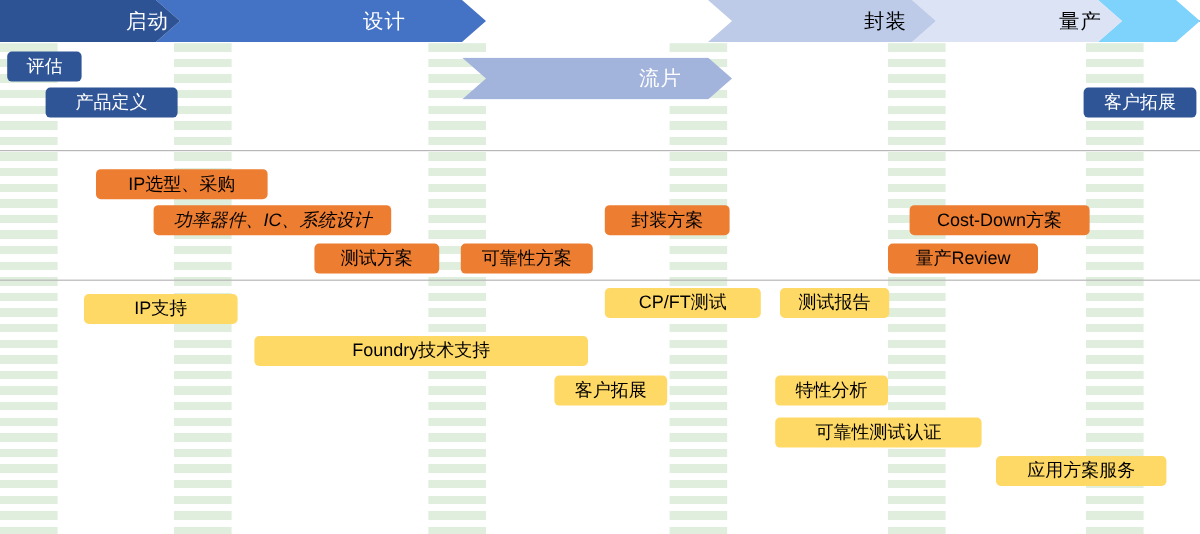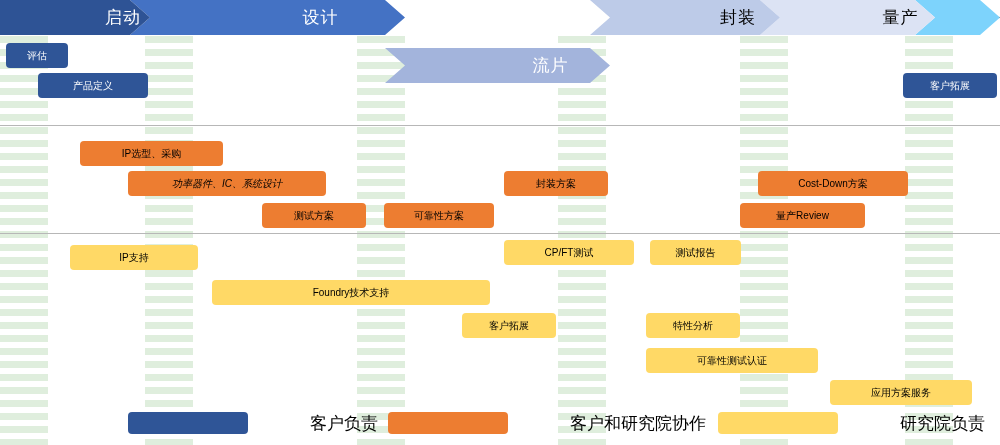--- a/index.html
+++ b/index.html
@@ -57,21 +57,21 @@
   }
 
   
   .bar {
     position: absolute;
     height: 25px;
     border-radius: 4px;
     display: flex;
     align-items: center;
     justify-content: center;
-    font-size: 10px;
+    font-size: 15px;
     white-space: nowrap;
     padding: 0 6px;
   }
   .bar.blue   { background: #2f5597; color: #ffffff; }
   .bar.orange { background: #ed7d31; color: #000000; }
   .bar.yellow { background: #ffd966; color: #000000; }
 
   
   .legend {
     position: absolute;
@@ -155,28 +155,14 @@
       <div class="bar yellow" style="left: 70px; top: 245px; width: 128px;">IP支持</div>
       <div class="bar yellow" style="left: 212px; top: 280px; width: 278px;">Foundry技术支持</div>
       <div class="bar yellow" style="left: 504px; top: 240px; width: 130px;">CP/FT测试</div>
       <div class="bar yellow" style="left: 650px; top: 240px; width: 91px;">测试报告</div>
       <div class="bar yellow" style="left: 462px; top: 313px; width: 94px;">客户拓展</div>
       <div class="bar yellow" style="left: 646px; top: 313px; width: 94px;">特性分析</div>
       <div class="bar yellow" style="left: 646px; top: 348px; width: 172px;">可靠性测试认证</div>
       <div class="bar yellow" style="left: 830px; top: 380px; width: 142px;">应用方案服务</div>
     </div>
 
-  <div class="legend" id="legend">
-      <div class="legend-item" style="left: 80px;">
-        <div class="swatch" style="background: rgb(47, 85, 151);"></div>
-        <div class="legend-label">客户负责</div>
-      </div>
-      <div class="legend-item" style="left: 340px;">
-        <div class="swatch" style="background: rgb(237, 125, 49);"></div>
-        <div class="legend-label">客户和研究院协作</div>
-      </div>
-      <div class="legend-item" style="left: 670px;">
-        <div class="swatch" style="background: rgb(255, 217, 102);"></div>
-        <div class="legend-label">研究院负责</div>
-      </div>
-    </div>
 
 </div>
 
 </body></html>

